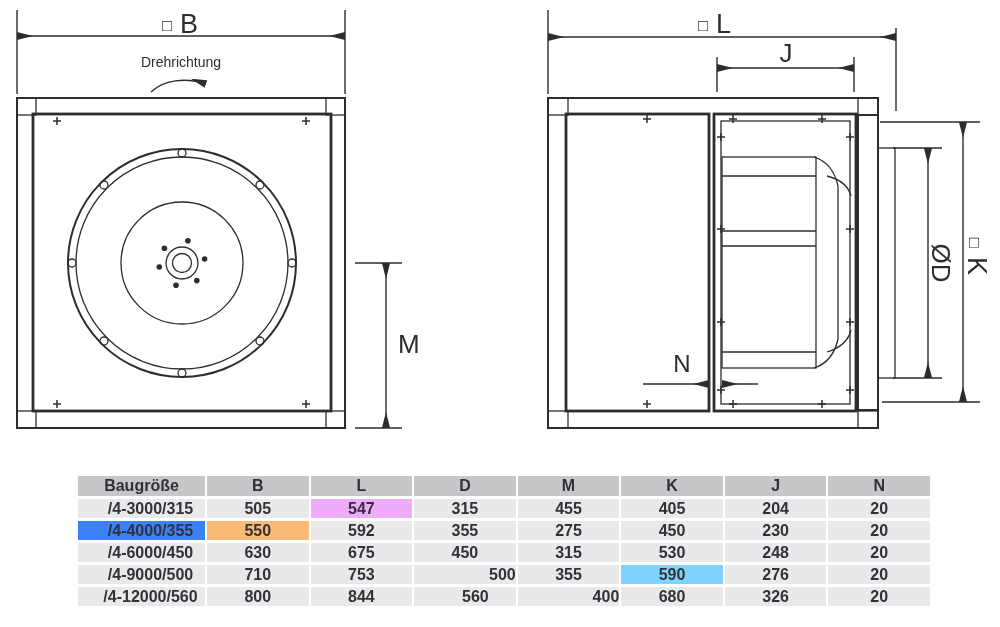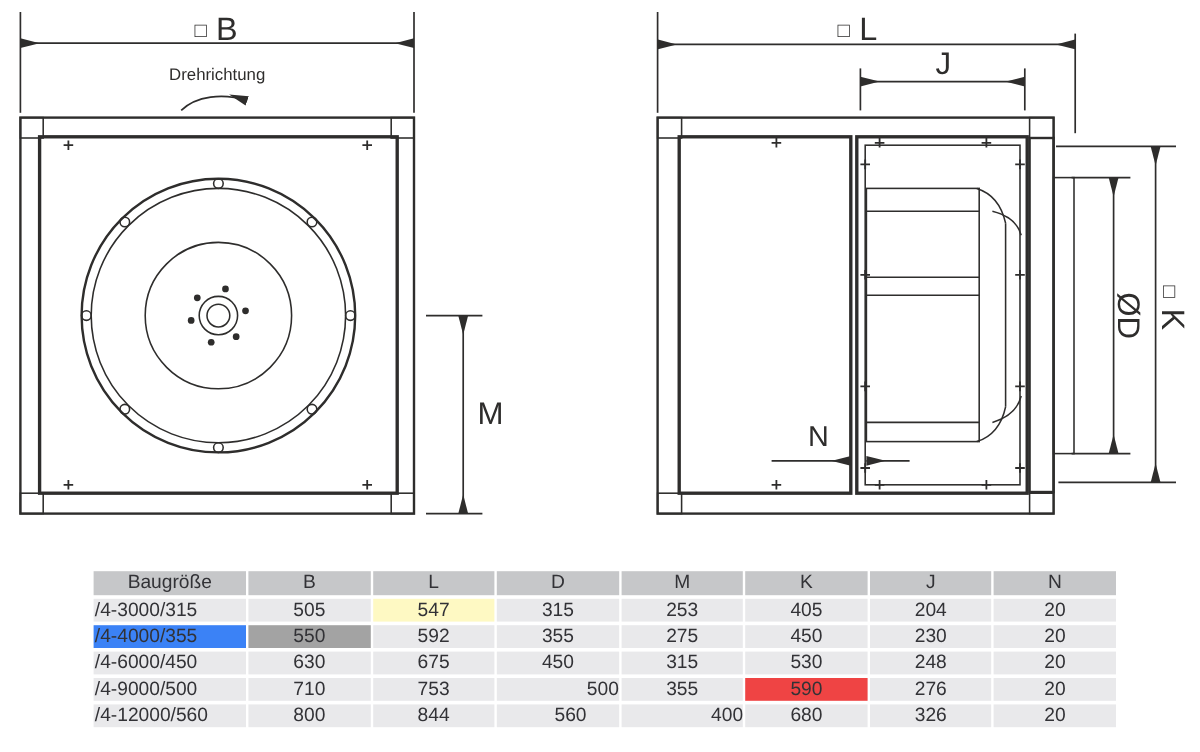--- a/index.html
+++ b/index.html
@@ -8,25 +8,25 @@
   svg text{font-family:"Liberation Sans",sans-serif;fill:#2e2d2c;}
   .ln{stroke:#2e2d2c;fill:none;stroke-width:1.3;}
   .ln2{stroke:#2e2d2c;fill:none;stroke-width:2;}
   .ln3{stroke:#2e2d2c;fill:none;stroke-width:2.8;}
   .dim{stroke:#2e2d2c;fill:none;stroke-width:1.4;}
   .scr{stroke:#2e2d2c;fill:none;stroke-width:1.5;}
   .dot{fill:#2e2d2c;stroke:none;}
   .spec-table{position:absolute;left:78px;top:476px;width:852px;
               display:grid;grid-template-columns:127px repeat(7,1fr);
               column-gap:2px;row-gap:3px;}
-  .cell{font-weight:normal;font-size:16px;color:#323236;text-align:center;
+  .cell{font-weight:bold;font-size:16px;color:#323236;text-align:center;
         white-space:nowrap;overflow:hidden;}
   .th{height:20px;line-height:20px;}
   .td{height:19px;line-height:19px;}
-  .td.name{text-align:left;padding-left:1px;}
+  .td.name{text-align:center;padding-left:18px;}
 </style>
 </head>
 <body>
 
 <div class="canvas">
 
 <svg width="1000" height="465" viewBox="0 0 1000 465">
   <defs>
     <marker id="ah" viewBox="0 0 16 10" refX="16" refY="5" markerWidth="16" markerHeight="10" orient="auto-start-reverse" markerUnits="userSpaceOnUse">
       <path d="M0,5 L16,0.9 L16,9.1 Z" fill="#2e2d2c"></path>
@@ -183,48 +183,48 @@
       <div class="cell th" style="background: rgb(198, 199, 201);">Baugröße</div>
       <div class="cell th" style="background: rgb(198, 199, 201);">B</div>
       <div class="cell th" style="background: rgb(198, 199, 201);">L</div>
       <div class="cell th" style="background: rgb(198, 199, 201);">D</div>
       <div class="cell th" style="background: rgb(198, 199, 201);">M</div>
       <div class="cell th" style="background: rgb(198, 199, 201);">K</div>
       <div class="cell th" style="background: rgb(198, 199, 201);">J</div>
       <div class="cell th" style="background: rgb(198, 199, 201);">N</div>
       <div class="cell td name" style="background: rgb(233, 233, 235);">/4-3000/315</div>
       <div class="cell td" style="background: rgb(233, 233, 235);">505</div>
-      <div class="cell td" style="background: #fef9c3;">547</div>
+      <div class="cell td" style="background: #f0abfc;">547</div>
       <div class="cell td" style="background: rgb(233, 233, 235);">315</div>
-      <div class="cell td" style="background: rgb(233, 233, 235);">253</div>
+      <div class="cell td" style="background: rgb(233, 233, 235);">455</div>
       <div class="cell td" style="background: rgb(233, 233, 235);">405</div>
       <div class="cell td" style="background: rgb(233, 233, 235);">204</div>
       <div class="cell td" style="background: rgb(233, 233, 235);">20</div>
       <div class="cell td name" style="background: #3b82f6;">/4-4000/355</div>
-      <div class="cell td" style="background: #a3a3a3;">550</div>
+      <div class="cell td" style="background: #fdba74;">550</div>
       <div class="cell td" style="background: rgb(233, 233, 235);">592</div>
       <div class="cell td" style="background: rgb(233, 233, 235);">355</div>
       <div class="cell td" style="background: rgb(233, 233, 235);">275</div>
       <div class="cell td" style="background: rgb(233, 233, 235);">450</div>
       <div class="cell td" style="background: rgb(233, 233, 235);">230</div>
       <div class="cell td" style="background: rgb(233, 233, 235);">20</div>
       <div class="cell td name" style="background: rgb(233, 233, 235);">/4-6000/450</div>
       <div class="cell td" style="background: rgb(233, 233, 235); text-align: center;">630</div>
       <div class="cell td" style="background: rgb(233, 233, 235);">675</div>
       <div class="cell td" style="background: rgb(233, 233, 235);">450</div>
       <div class="cell td" style="background: rgb(233, 233, 235);">315</div>
       <div class="cell td" style="background: rgb(233, 233, 235);">530</div>
       <div class="cell td" style="background: rgb(233, 233, 235);">248</div>
       <div class="cell td" style="background: rgb(233, 233, 235);">20</div>
       <div class="cell td name" style="background: rgb(233, 233, 235);">/4-9000/500</div>
       <div class="cell td" style="background: rgb(233, 233, 235);">710</div>
       <div class="cell td" style="background: rgb(233, 233, 235);">753</div>
       <div class="cell td" style="background: rgb(233, 233, 235); text-align: right;">500</div>
       <div class="cell td" style="background: rgb(233, 233, 235);">355</div>
-      <div class="cell td" style="background: #ef4444;">590</div>
+      <div class="cell td" style="background: #7dd3fc;">590</div>
       <div class="cell td" style="background: rgb(233, 233, 235);">276</div>
       <div class="cell td" style="background: rgb(233, 233, 235);">20</div>
       <div class="cell td name" style="background: rgb(233, 233, 235);">/4-12000/560</div>
       <div class="cell td" style="background: rgb(233, 233, 235);">800</div>
       <div class="cell td" style="background: rgb(233, 233, 235);">844</div>
       <div class="cell td" style="background: rgb(233, 233, 235); padding-left: 21px;">560</div>
       <div class="cell td" style="background: rgb(233, 233, 235); text-align: right;">400</div>
       <div class="cell td" style="background: rgb(233, 233, 235);">680</div>
       <div class="cell td" style="background: rgb(233, 233, 235);">326</div>
       <div class="cell td" style="background: rgb(233, 233, 235);">20</div>

